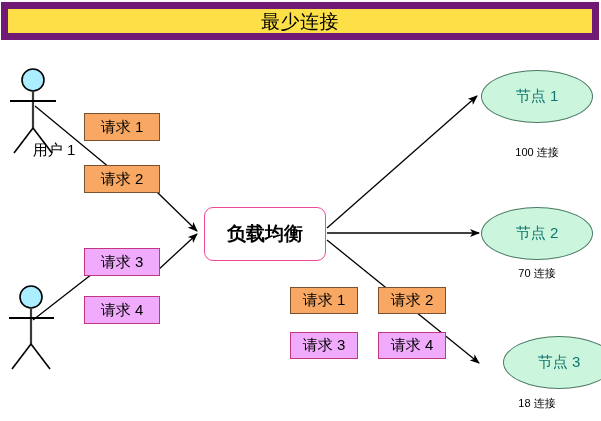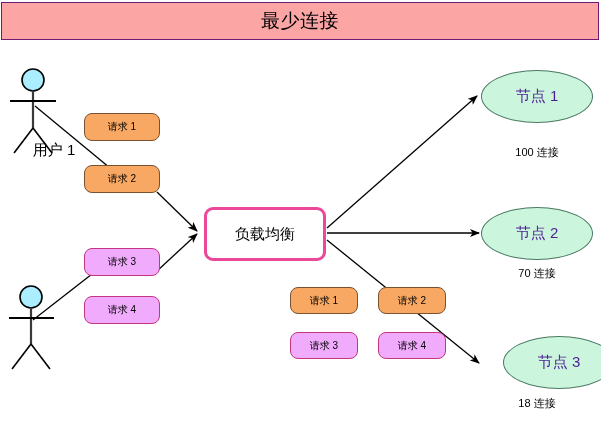--- a/index.html
+++ b/index.html
@@ -23,84 +23,85 @@
     top: 0;
     width: 601px;
     height: 421px;
   }
   .title-bar {
     position: absolute;
     left: 1px;
     top: 2px;
     width: 598px;
     height: 38px;
-    border: 1px solid #701a75;
+    border: 7px solid #701a75;
     box-sizing: border-box;
     display: flex;
-    align-items: center;
+    align-items: flex-start;
     justify-content: center;
-    background: #fca5a5;
+    background: #fde047;
   }
   .title-text {
     font-size: 19px;
     color: #000000;
     letter-spacing: 0.5px;
   }
   .node-label,
   .box-label,
   .actor-label,
   .conn-label,
   .lb-label {
     position: absolute;
     text-align: center;
     color: #000000;
     white-space: nowrap;
     pointer-events: none;
   }
   .req-box {
     position: absolute;
     box-sizing: border-box;
-    border-radius: 8px;
+    border-radius: 0;
     display: flex;
     align-items: center;
     justify-content: center;
-    font-size: 10px;
+    font-size: 15px;
     color: #000000;
   }
   .req-orange {
     background: #f8a862;
     border: 1px solid #7a5230;
   }
   .req-pink {
     background: #f0abfc;
     border: 1px solid #c4367f;
   }
   .lb-box {
     position: absolute;
     box-sizing: border-box;
     background: #ffffff;
-    border: 3px solid #ec4899;
+    border: 1px solid #ec4899;
     border-radius: 9px;
     display: flex;
     align-items: center;
     justify-content: center;
-    font-size: 15px;
+    font-size: 19px;
     color: #000000;
+    font-weight: bold;
   }
   .node-ellipse {
     position: absolute;
     box-sizing: border-box;
     background: #ccf5dd;
     border: 1px solid #4a7a62;
     border-radius: 50%;
     display: flex;
     align-items: center;
     justify-content: center;
     font-size: 15px;
-    color: #4c1d95;
+    color: #0f766e;
   }
   .conn-label {
     font-size: 11px;
   }
   .actor-label {
     font-size: 15px;
   }
 </style>
 </head>
 <body>

